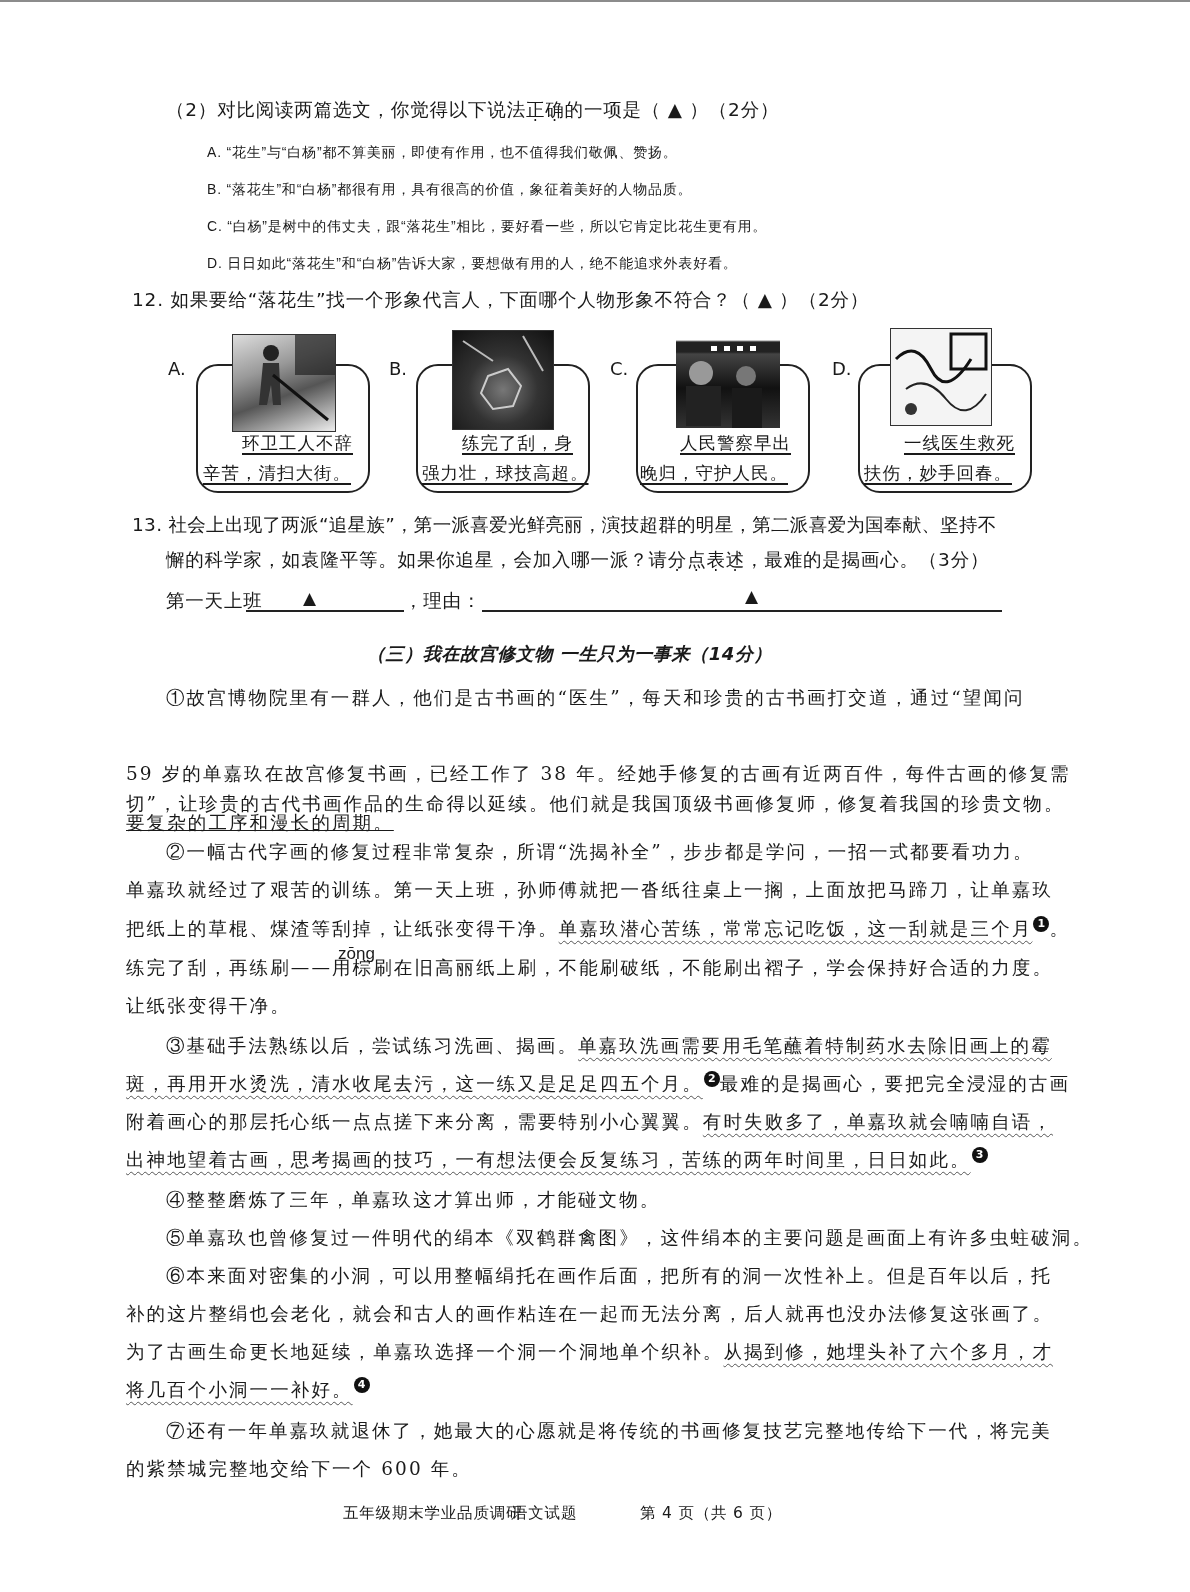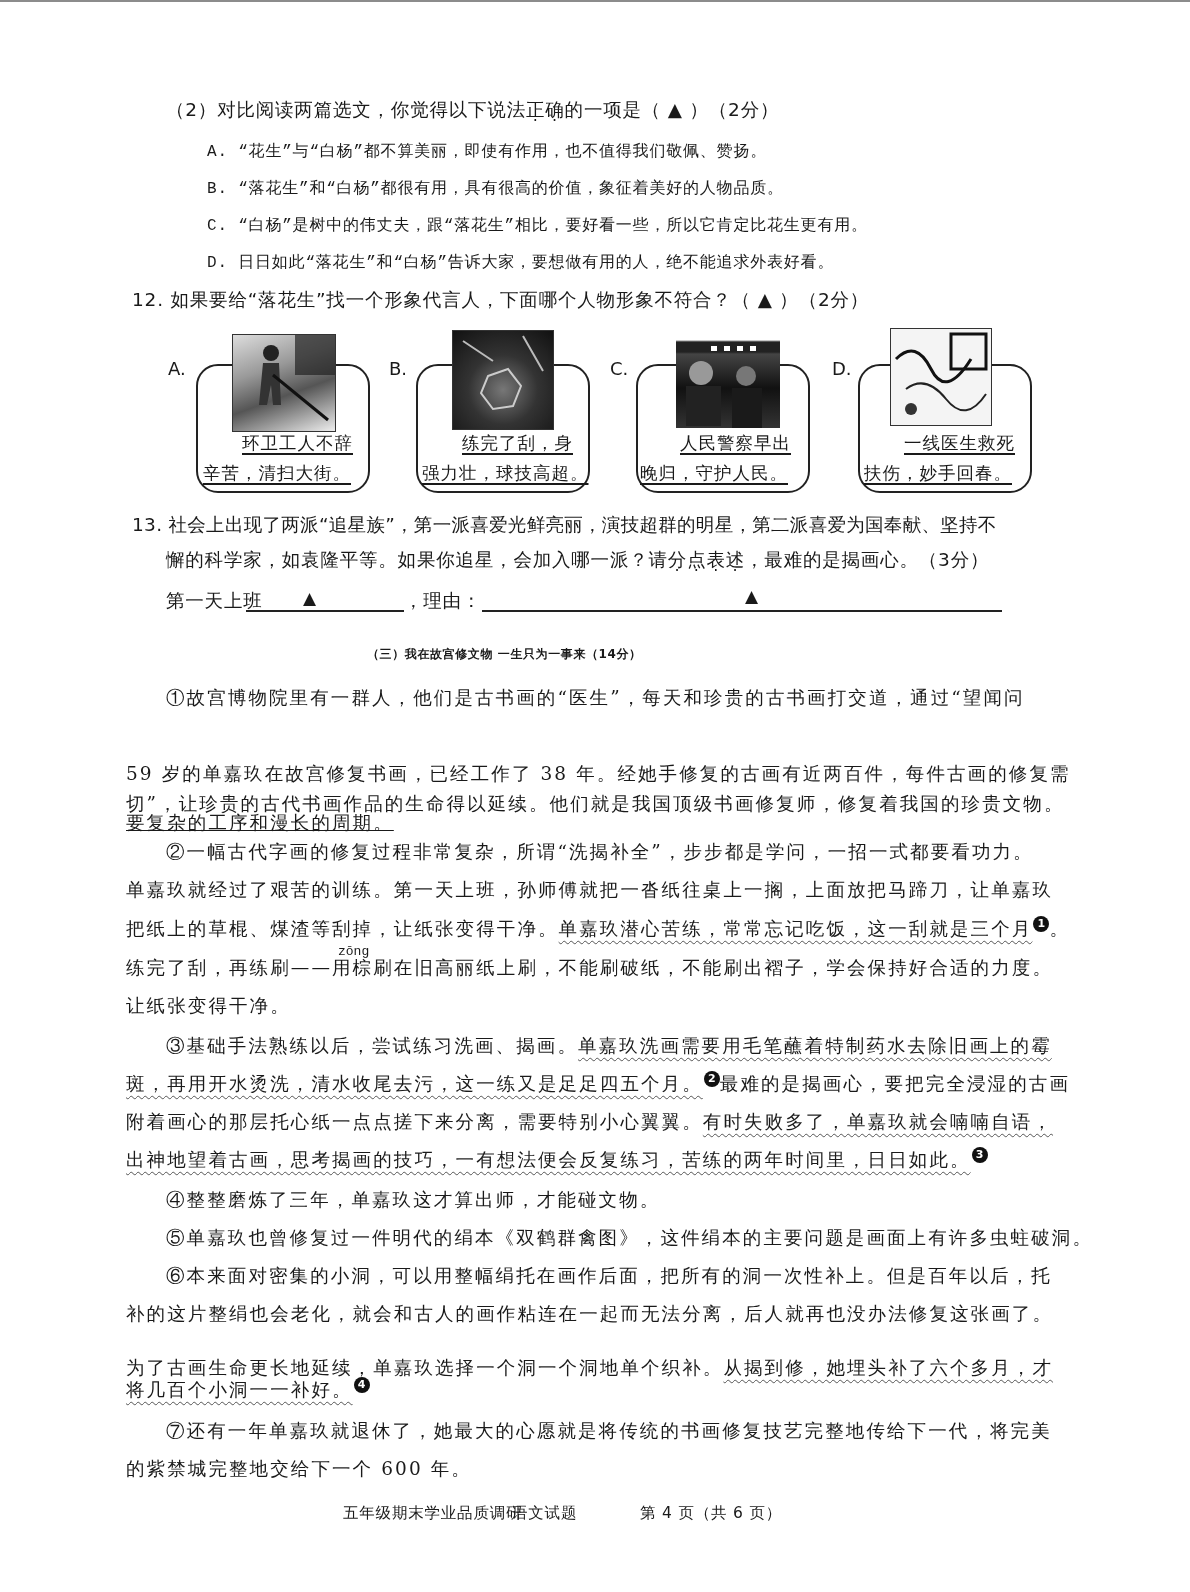--- a/index.html
+++ b/index.html
@@ -3,32 +3,32 @@
 <meta charset="utf-8">
 <style>
   html, body { margin: 0; padding: 0; }
   body {
     width: 1190px; height: 1592px; background: #ffffff; position: relative; overflow: hidden;
     font-family: "DejaVu Serif", "Liberation Serif", serif; color: #1a1a1a;
   }
   .topline { position: absolute; left: 0; top: 0; width: 1190px; height: 2px; background: #8c8c8c; }
   .line { position: absolute; white-space: nowrap; font-size: 19px; line-height: 26px; letter-spacing: 0.5px; }
   .q { font-family: "DejaVu Sans", "Liberation Sans", sans-serif; font-size: 18.5px; letter-spacing: 0.8px; }
-  .opt { font-family: Liberation Mono, monospace; font-size: 16px; letter-spacing: 0.8px; }
-  .title { font-family: "DejaVu Sans", "Liberation Sans", sans-serif; font-weight: bold; font-size: 12px; letter-spacing: 0.6px; }
+  .opt { font-family: Liberation Sans, sans-serif; font-size: 14px; letter-spacing: 0.8px; }
+  .title { font-family: "DejaVu Sans", "Liberation Sans", sans-serif; font-weight: bold; font-size: 18px; letter-spacing: 0.6px; font-style: italic; }
   .para { font-family: "DejaVu Serif", "Liberation Serif", serif; font-size: 18.5px; letter-spacing: 2.1px; }
   .wavy { text-decoration: underline wavy; text-decoration-thickness: 1px; text-underline-offset: 5px; text-decoration-color: #555; }
   .emph { position: relative; }
   .emph::after { content: "·"; position: absolute; left: 50%; transform: translateX(-50%); bottom: -14px; font-size: 16px; }
   .marker {
     display: inline-block; width: 16px; height: 16px; border-radius: 50%; background: #111; color: #fff;
     font-family: "DejaVu Sans", sans-serif; font-size: 11px; line-height: 16px; text-align: center; font-weight: bold;
     vertical-align: 8px; letter-spacing: 0; margin-left: 1px;
   }
-  .pinyin { position: absolute; font-family: Liberation Mono, monospace; font-size: 13px; letter-spacing: 0; }
+  .pinyin { position: absolute; font-family: Liberation Sans, sans-serif; font-size: 17px; letter-spacing: 0; }
   
   .card-label { position: absolute; font-family: "DejaVu Sans", "Liberation Sans", sans-serif; font-size: 18px; }
   .card {
     position: absolute; width: 170px; height: 125px; border: 2px solid #222; border-radius: 22px; background: #fff;
   }
   .photo { position: absolute; overflow: hidden; border: 1px solid #333; }
   .cap1, .cap2 {
     position: absolute; font-family: "DejaVu Sans", "Liberation Sans", sans-serif; font-size: 17.5px; letter-spacing: 1px;
     white-space: nowrap; text-decoration: underline; text-decoration-thickness: 1.5px; text-underline-offset: 4px;
   }
@@ -133,21 +133,21 @@
 <div class="line para" style="left:166px; top:1033px;"><span>③基础手法熟练以后，尝试练习洗画、揭画。</span><span class="wavy">单嘉玖洗画需要用毛笔蘸着特制药水去除旧画上的霉</span></div>
 <div class="line para" style="left:126px; top:1071px;"><span class="wavy">斑，再用开水烫洗，清水收尾去污，这一练又是足足四五个月。</span><span class="marker">2</span><span>最难的是揭画心，要把完全浸湿的古画</span></div>
 <div class="line para" style="left:126px; top:1109px;"><span>附着画心的那层托心纸一点点搓下来分离，需要特别小心翼翼。</span><span class="wavy">有时失败多了，单嘉玖就会喃喃自语，</span></div>
 <div class="line para" style="left:126px; top:1147px;"><span class="wavy">出神地望着古画，思考揭画的技巧，一有想法便会反复练习，苦练的两年时间里，日日如此。</span><span class="marker">3</span></div>
 
 <div class="line para" style="left:166px; top:1187px;">④整整磨炼了三年，单嘉玖这才算出师，才能碰文物。</div>
 <div class="line para" style="left:166px; top:1225px;">⑤单嘉玖也曾修复过一件明代的绢本《双鹤群禽图》，这件绢本的主要问题是画面上有许多虫蛀破洞。</div>
 
 <div class="line para" style="left:166px; top:1263px;">⑥本来面对密集的小洞，可以用整幅绢托在画作后面，把所有的洞一次性补上。但是百年以后，托</div>
 <div class="line para" style="left:126px; top:1301px;">补的这片整绢也会老化，就会和古人的画作粘连在一起而无法分离，后人就再也没办法修复这张画了。</div>
-<div class="line para" style="left:126px; top:1339px;margin-top:16px;"><span>为了古画生命更长地延续，单嘉玖选择一个洞一个洞地单个织补。</span><span class="wavy">从揭到修，她埋头补了六个多月，才</span></div>
+<div class="line para" style="left:126px; top:1339px;"><span>为了古画生命更长地延续，单嘉玖选择一个洞一个洞地单个织补。</span><span class="wavy">从揭到修，她埋头补了六个多月，才</span></div>
 <div class="line para" style="left:126px; top:1377px;"><span class="wavy">将几百个小洞一一补好。</span><span class="marker">4</span></div>
 
 <div class="line para" style="left:166px; top:1418px;">⑦还有一年单嘉玖就退休了，她最大的心愿就是将传统的书画修复技艺完整地传给下一代，将完美</div>
 <div class="line para" style="left:126px; top:1456px;">的紫禁城完整地交给下一个 600 年。</div>
 
 <div class="footer" style="left:343px; top:1503px;">五年级期末学业品质调研</div>
 <div class="footer" style="left:512px; top:1503px;">语文试题</div>
 <div class="footer" style="left:640px; top:1503px;">第 4 页（共 6 页）</div>
 
 </body></html>

